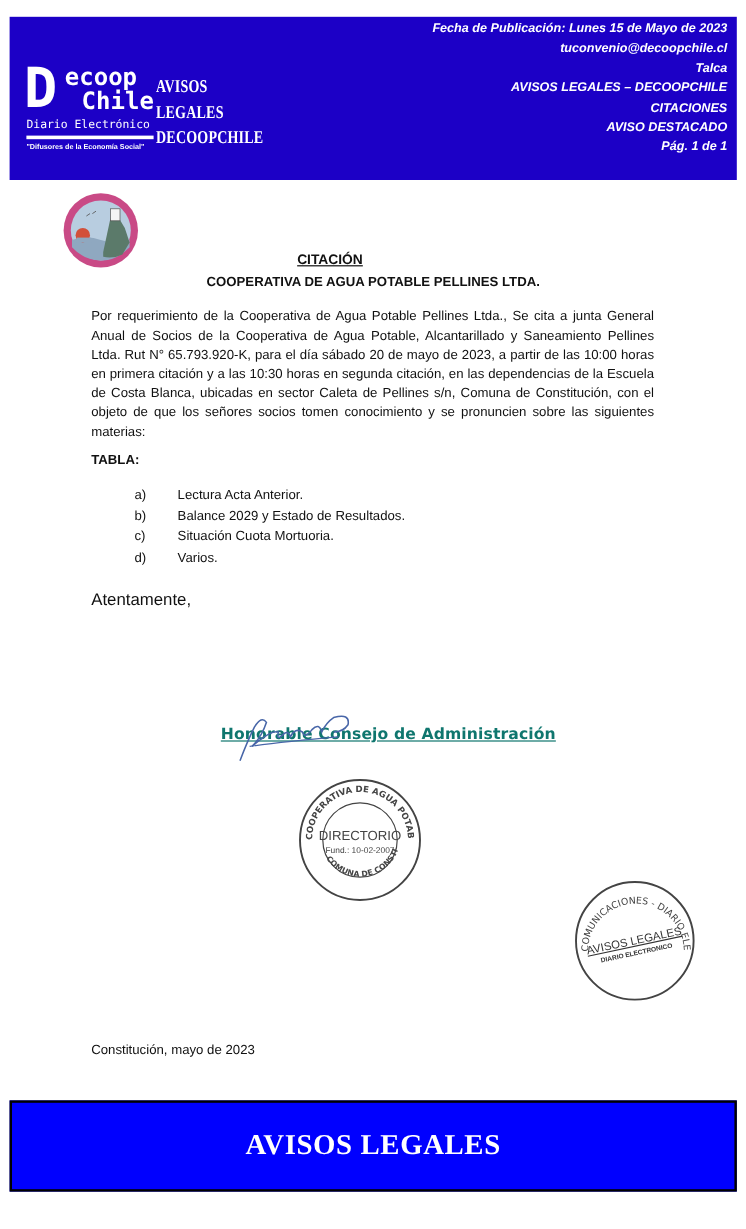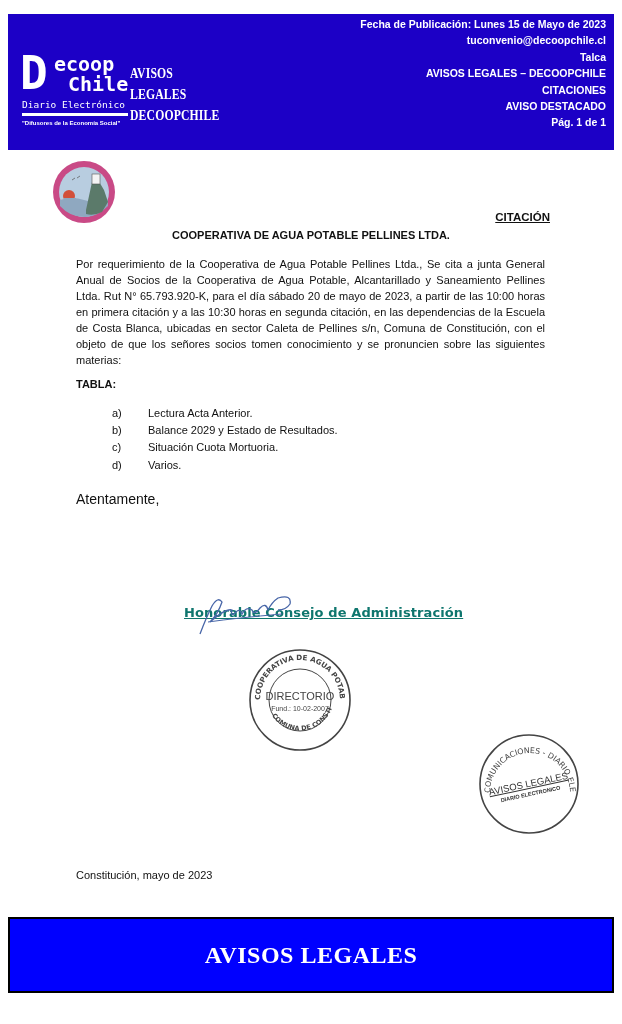--- a/index.html
+++ b/index.html
@@ -10,27 +10,27 @@
   .logo { position: absolute; left: 12px; top: 36px; width: 110px; height: 90px; color: #fff; }
   .logo .big-d { position: absolute; left: 0; top: 0; font-family: "DejaVu Sans Mono", monospace; font-size: 46px; font-weight: bold; line-height: 46px; }
   .logo .ecoop { position: absolute; left: 34px; top: 4px; font-family: "DejaVu Sans Mono", monospace; font-size: 20px; font-weight: bold; line-height: 20px; letter-spacing: 0px; }
   .logo .chile { position: absolute; left: 48px; top: 24px; font-family: "DejaVu Sans Mono", monospace; font-size: 20px; font-weight: bold; line-height: 20px; }
   .logo .diario { position: absolute; left: 2px; top: 49px; font-family: "DejaVu Sans Mono", monospace; font-size: 9.5px; line-height: 11px; white-space: nowrap; }
   .logo .rule { position: absolute; left: 2px; top: 63px; width: 106px; height: 3px; background: #fff; }
   .logo .tagline { position: absolute; left: 2px; top: 69px; font-size: 6px; font-weight: bold; white-space: nowrap; line-height: 8px; }
   .brand-title { position: absolute; left: 122px; top: 49px; color: #fff; font-family: "Liberation Serif", serif; font-weight: bold; font-size: 15px; line-height: 21px; transform: scaleX(0.78); transform-origin: left top; letter-spacing: 0.2px; }
   .brand-title div { white-space: nowrap; }
   .meta { position: absolute; right: 8px; top: 2px; text-align: right; color: #fff; font-family: "Liberation Sans", sans-serif; font-weight: bold; font-size: 10.5px; line-height: 16.4px; }
-  .meta div { white-space: nowrap; }
+  .meta div { white-space: nowrap; font-style: italic; }
 
   
   .coop-logo { position: absolute; left: 52px; top: 160px; width: 64px; height: 64px; }
 
   
-  .title { position: absolute; left: 0; width: 550px; top: 211px; text-align: right; font-weight: bold; font-size: 11.5px; text-decoration: underline; }
+  .title { position: absolute; left: 0; width: 550px; top: 211px; text-align: center; font-weight: bold; font-size: 11.5px; text-decoration: underline; }
   .subtitle { position: absolute; left: 0; width: 622px; top: 229px; text-align: center; font-weight: bold; font-size: 11px; }
   .paragraph { position: absolute; left: 64px; top: 256px; width: 469px; font-size: 11px; line-height: 16px; text-align: justify; margin-left: 12px; }
   .tabla-label { position: absolute; left: 76px; top: 378px; font-weight: bold; font-size: 11px; }
   .agenda { position: absolute; left: 112px; top: 405px; font-size: 11px; line-height: 17.2px; }
   .agenda .row { display: flex; }
   .agenda .key { width: 36px; }
   .closing { position: absolute; left: 76px; top: 491px; font-size: 14px; }
   .board { position: absolute; left: 184px; top: 577px; font-family: "DejaVu Sans", sans-serif; font-weight: bold; font-size: 13px; color: #0f766e; text-decoration: underline; letter-spacing: 0.1px; margin-top: 28px; }
   .signature { position: absolute; left: 196px; top: 588px; width: 120px; height: 50px; }
   .stamp1 { position: absolute; left: 248px; top: 648px; width: 104px; height: 104px; }

